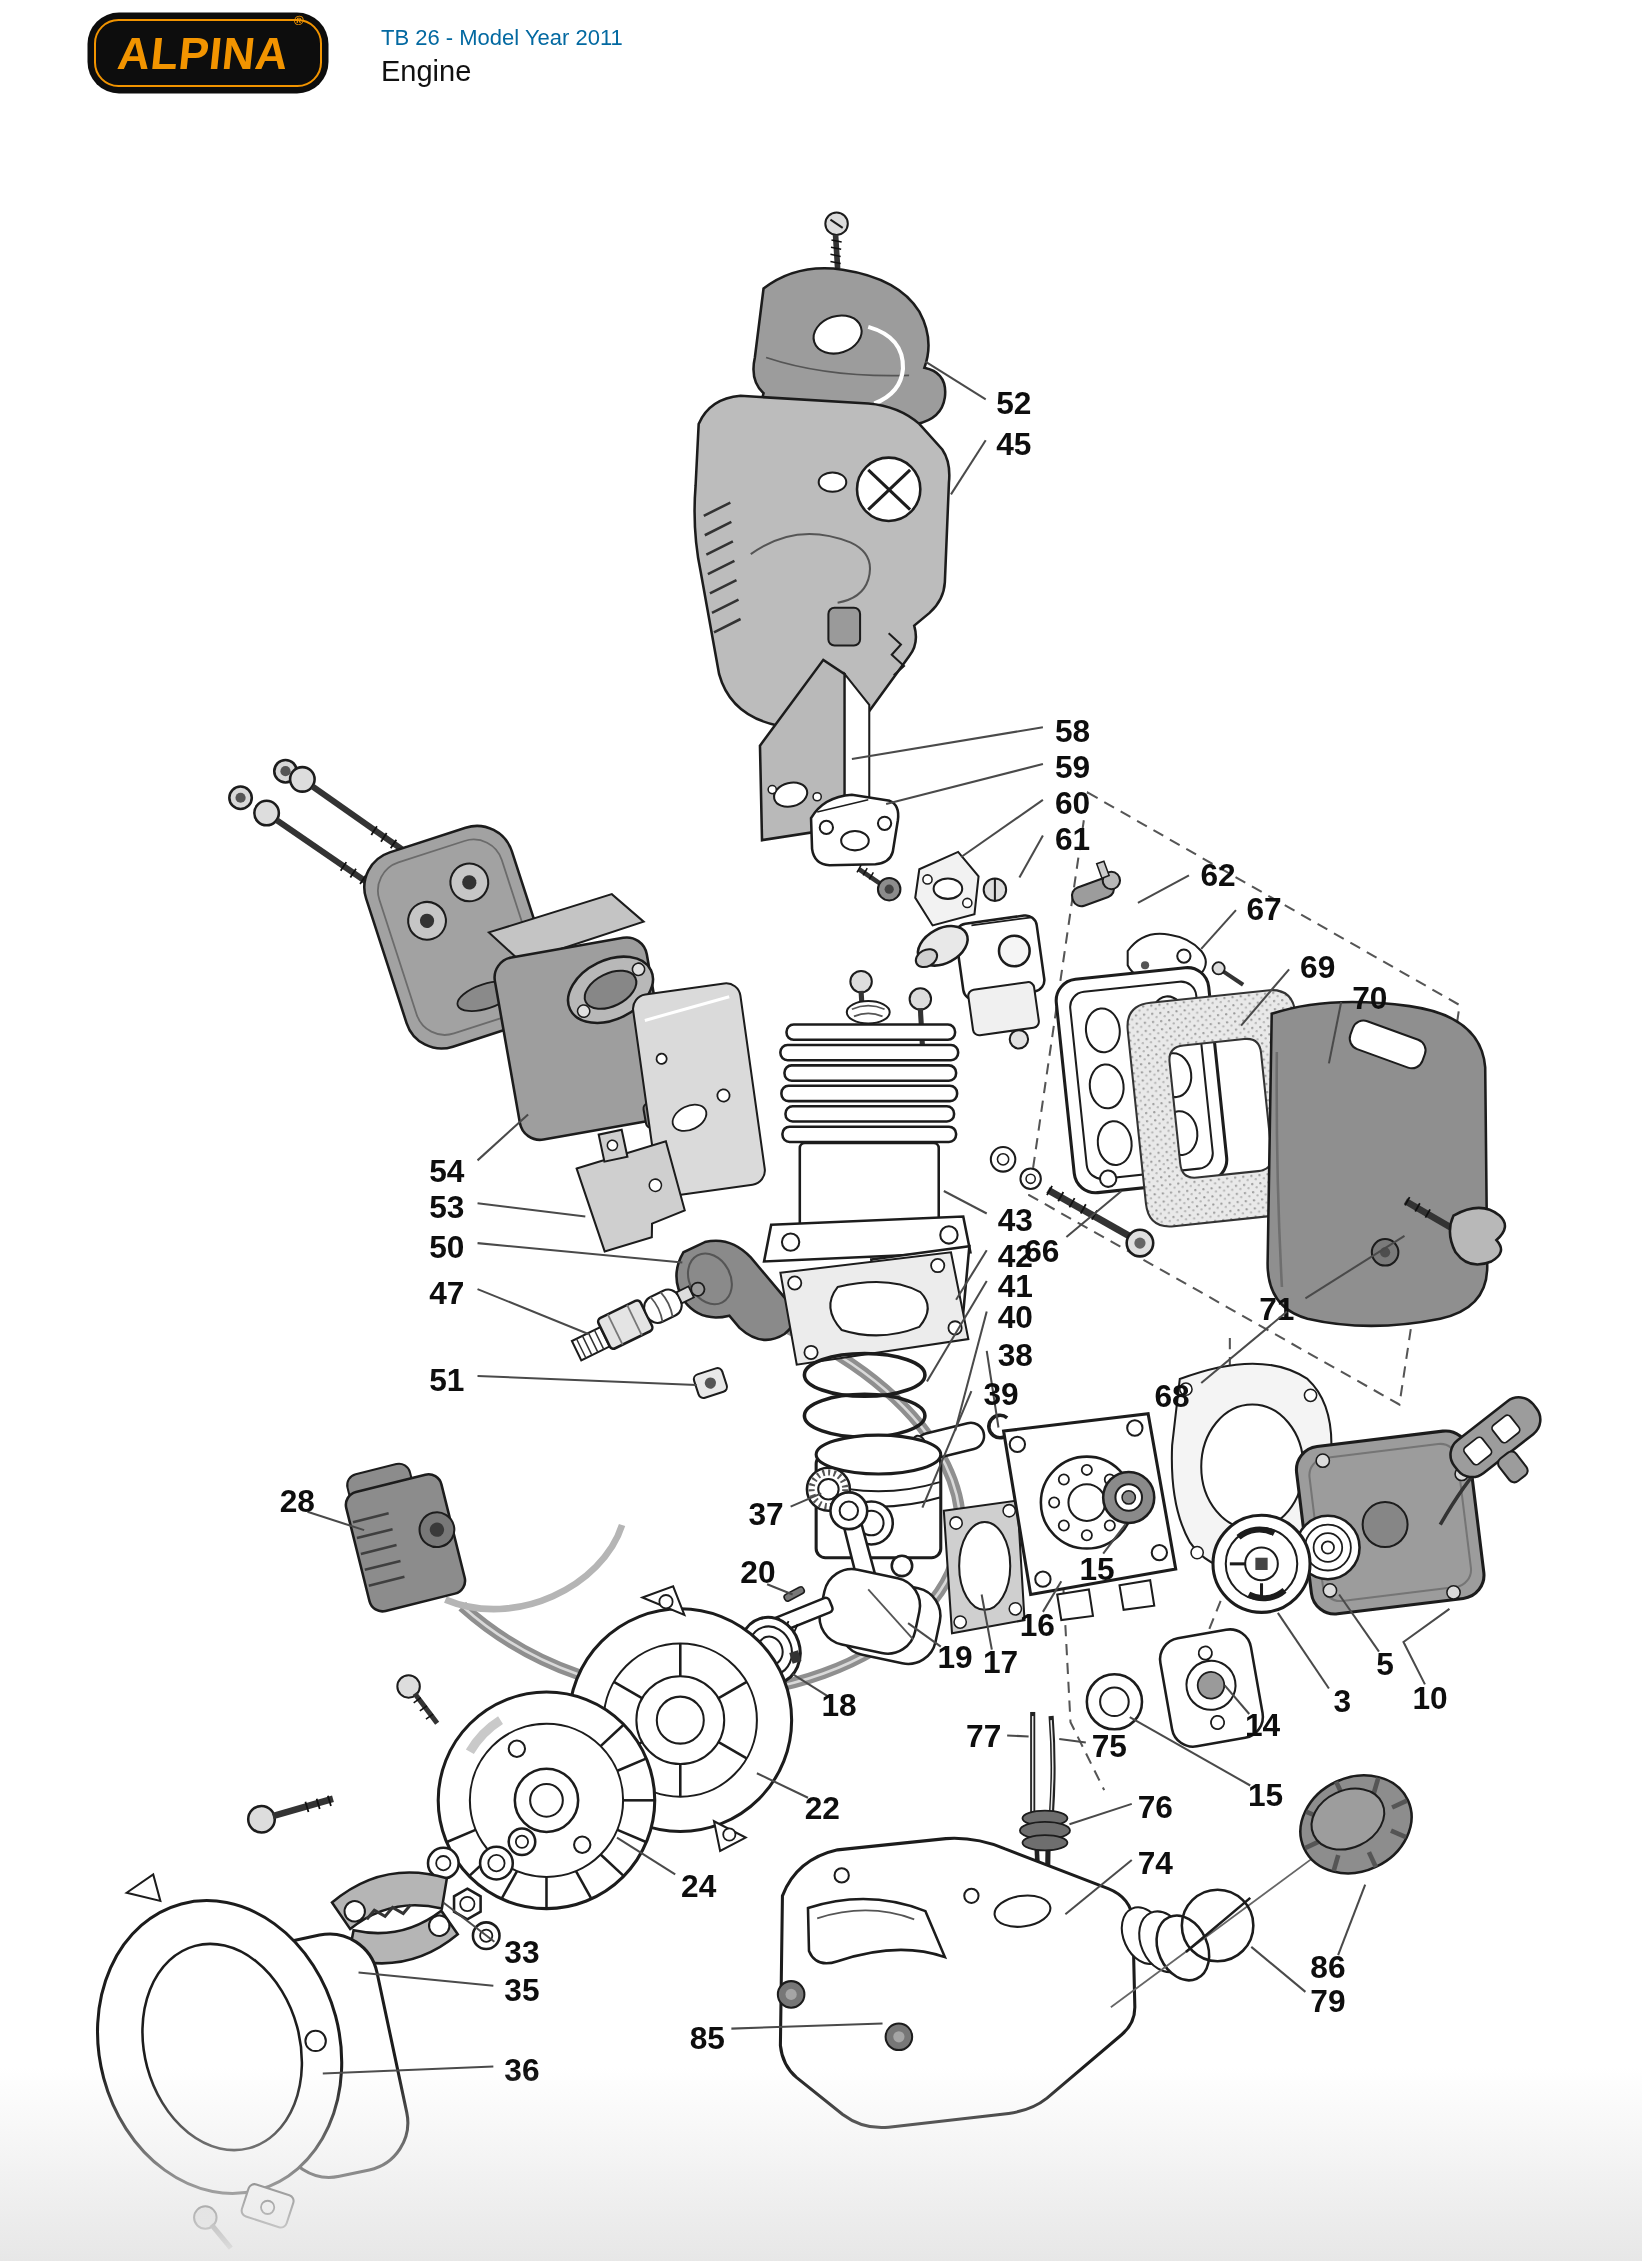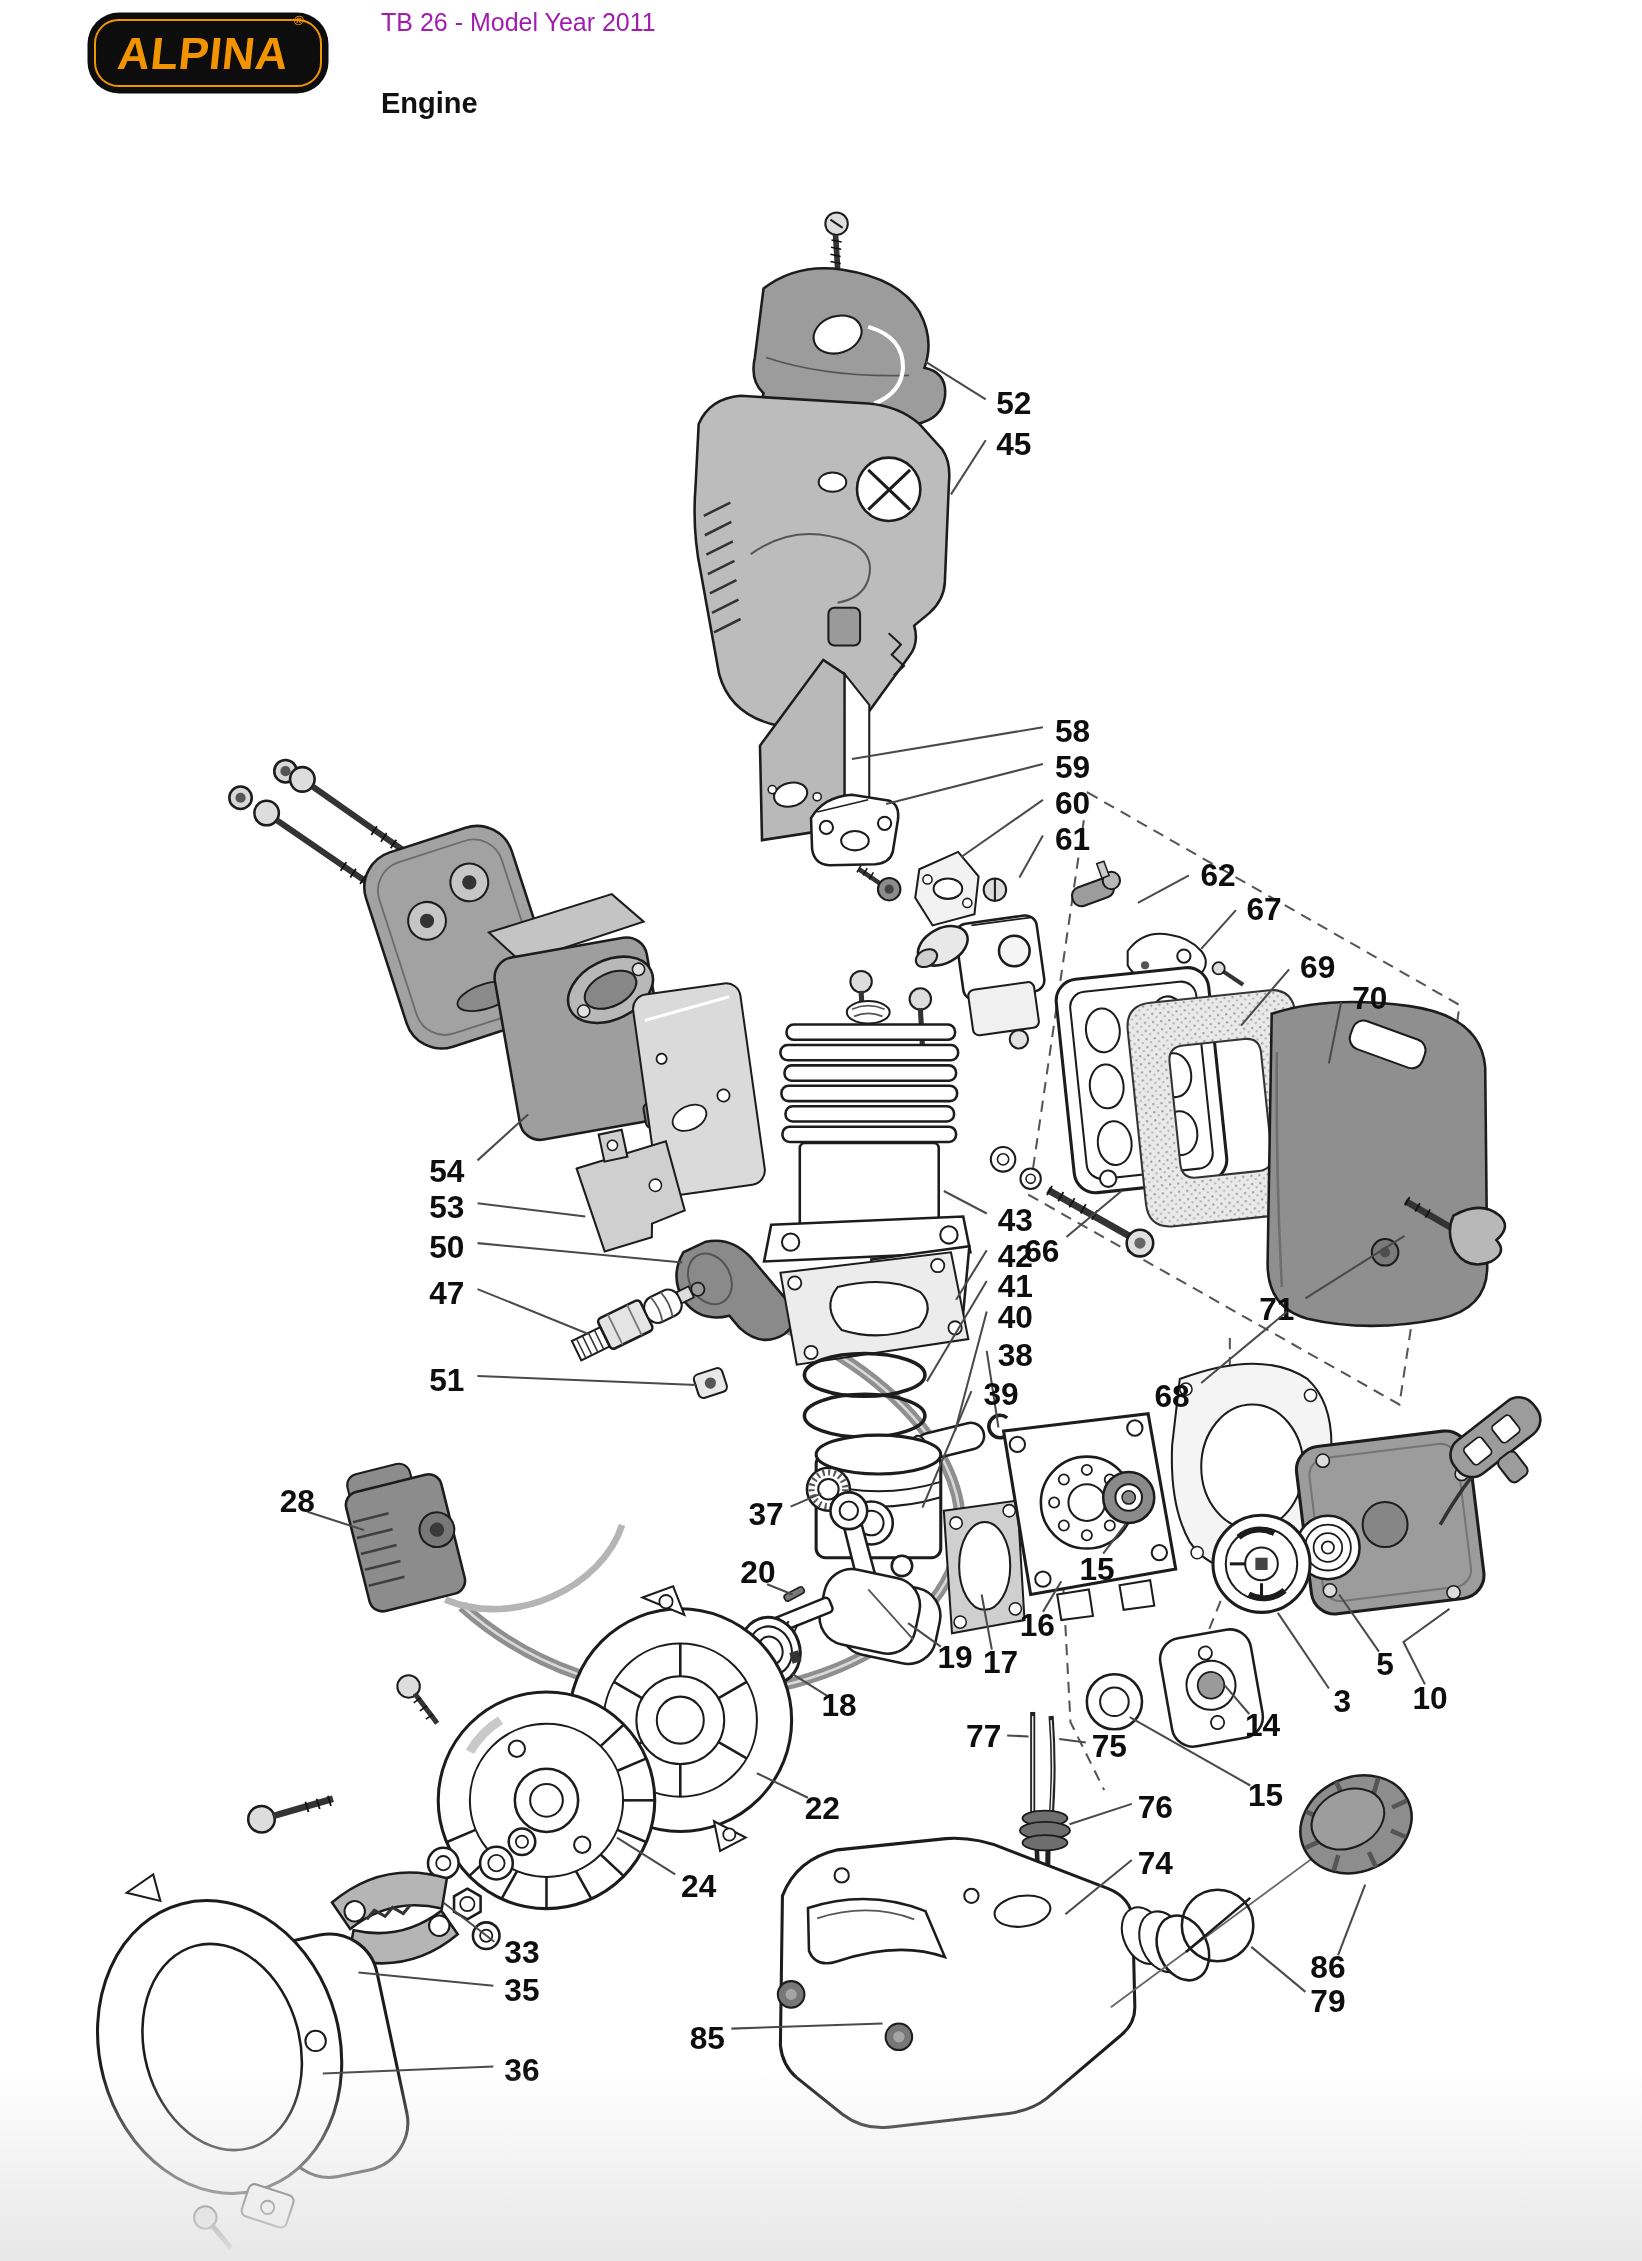--- a/index.html
+++ b/index.html
@@ -3,22 +3,22 @@
 <meta charset="utf-8">
 <style>
   html,body{margin:0;padding:0;background:#ffffff;}
   body{width:1642px;height:2261px;position:relative;font-family:"Liberation Sans",sans-serif;overflow:hidden;}
   .stage{position:absolute;left:0;top:0;width:1642px;height:2261px;}
   
   .logo{position:absolute;left:89px;top:14.3px;width:238px;height:78px;background:#0d0d0d;border-radius:30px;box-shadow:0 0 0 1.5px #0d0d0d;}
   .logo-inner{position:absolute;left:5.1px;top:5.1px;right:5.1px;bottom:5.1px;border:2.6px solid #f29400;border-radius:24.5px;display:flex;align-items:center;justify-content:center;}
   .logo-text{color:#f29400;font-weight:bold;font-size:45px;letter-spacing:0.5px;transform:skewX(-6deg);line-height:1;}
   .logo-reg{color:#f29400;font-size:13.3px;vertical-align:top;position:relative;top:-17.4px;left:2px;transform:none;}
-  .hdr-model{position:absolute;left:381px;top:8px;font-size:25px;color:#a21caf;}
-  .hdr-section{position:absolute;left:381px;top:55px;font-size:29px;font-weight:bold;color:#111;margin-top:32px;}
+  .hdr-model{position:absolute;left:381px;top:25px;font-size:22px;color:#0369a1;}
+  .hdr-section{position:absolute;left:381px;top:55px;font-size:29px;font-weight:normal;color:#111;}
   .bottom-fade{position:absolute;left:0;bottom:0;width:100%;height:194px;background:linear-gradient(to bottom,rgba(255,255,255,0),#e7e7e7);}
   svg text.part-num{font-family:"Liberation Sans",sans-serif;font-weight:bold;font-size:62px;fill:#0e0e0e;}
   svg .leader{stroke:#4a4a4a;stroke-width:4;fill:none;}
   svg .dash{stroke:#555;stroke-width:4;fill:none;stroke-dasharray:22 15;}
   svg .ol{stroke:#1c1c1c;fill:#ffffff;}
 </style>
 </head>
 <body>
 
 <div class="stage">

